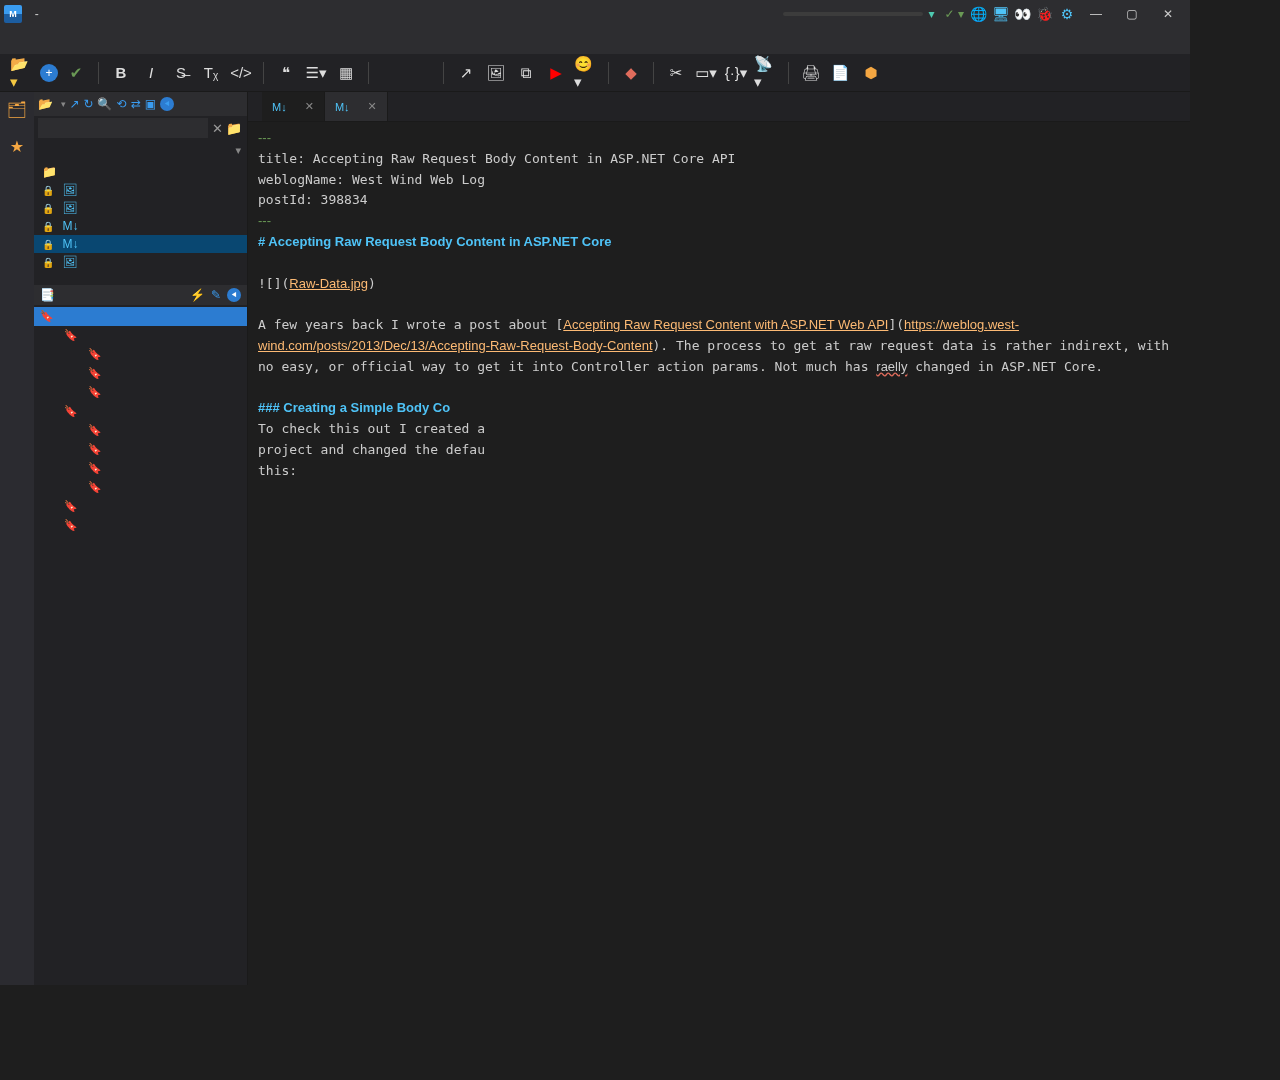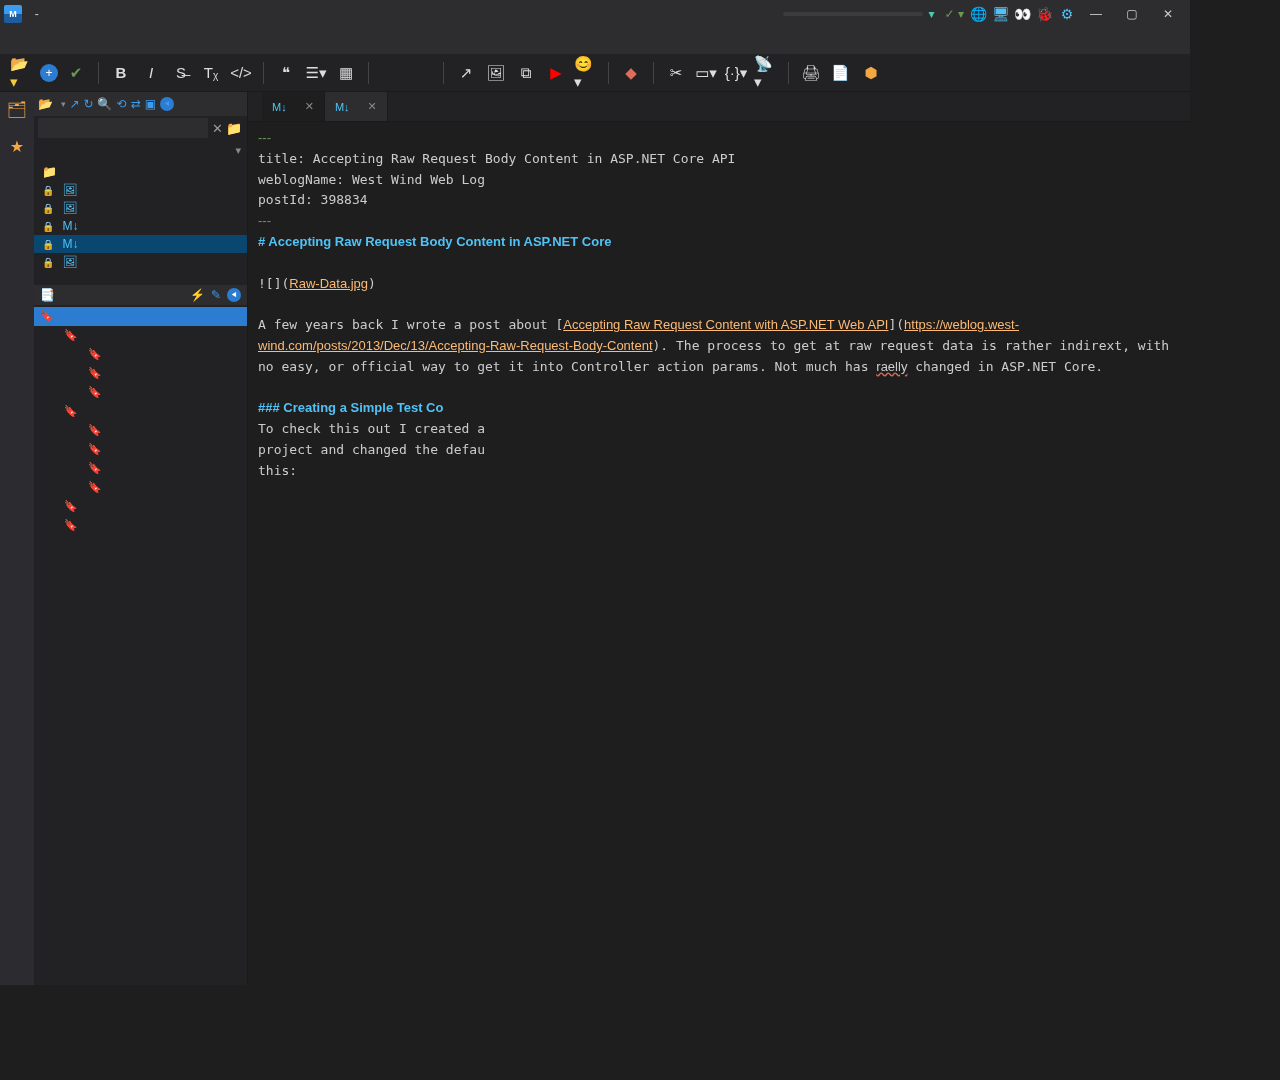--- a/index.html
+++ b/index.html
@@ -304,20 +304,20 @@
 title: Accepting Raw Request Body Content in ASP.NET Core API
 weblogName: West Wind Web Log
 postId: 398834
 <span class="cm">---</span>
 <span class="hd"># Accepting Raw Request Body Content in ASP.NET Core</span>
 
 ![](<span class="lk">Raw-Data.jpg</span>)
 
 A few years back I wrote a post about [<span class="lk">Accepting Raw Request Content with ASP.NET Web API</span>](<span class="lk">https://weblog.west-wind.com/posts/2013/Dec/13/Accepting-Raw-Request-Body-Content</span>). The process to get at raw request data is rather indirext, with no easy, or official way to get it into Controller action params. Not much has <span class="err">raelly</span> changed in ASP.NET Core.
 
-<span class="hd">### Creating a Simple Test Co</span>
+<span class="hd">### Creating a Simple Body Co</span>
 To check this out I created a
 project and changed the defau
 this:
 
 <span class="cm"></span></div>
       </div>
     </div>
   </div>
 </body></html>

